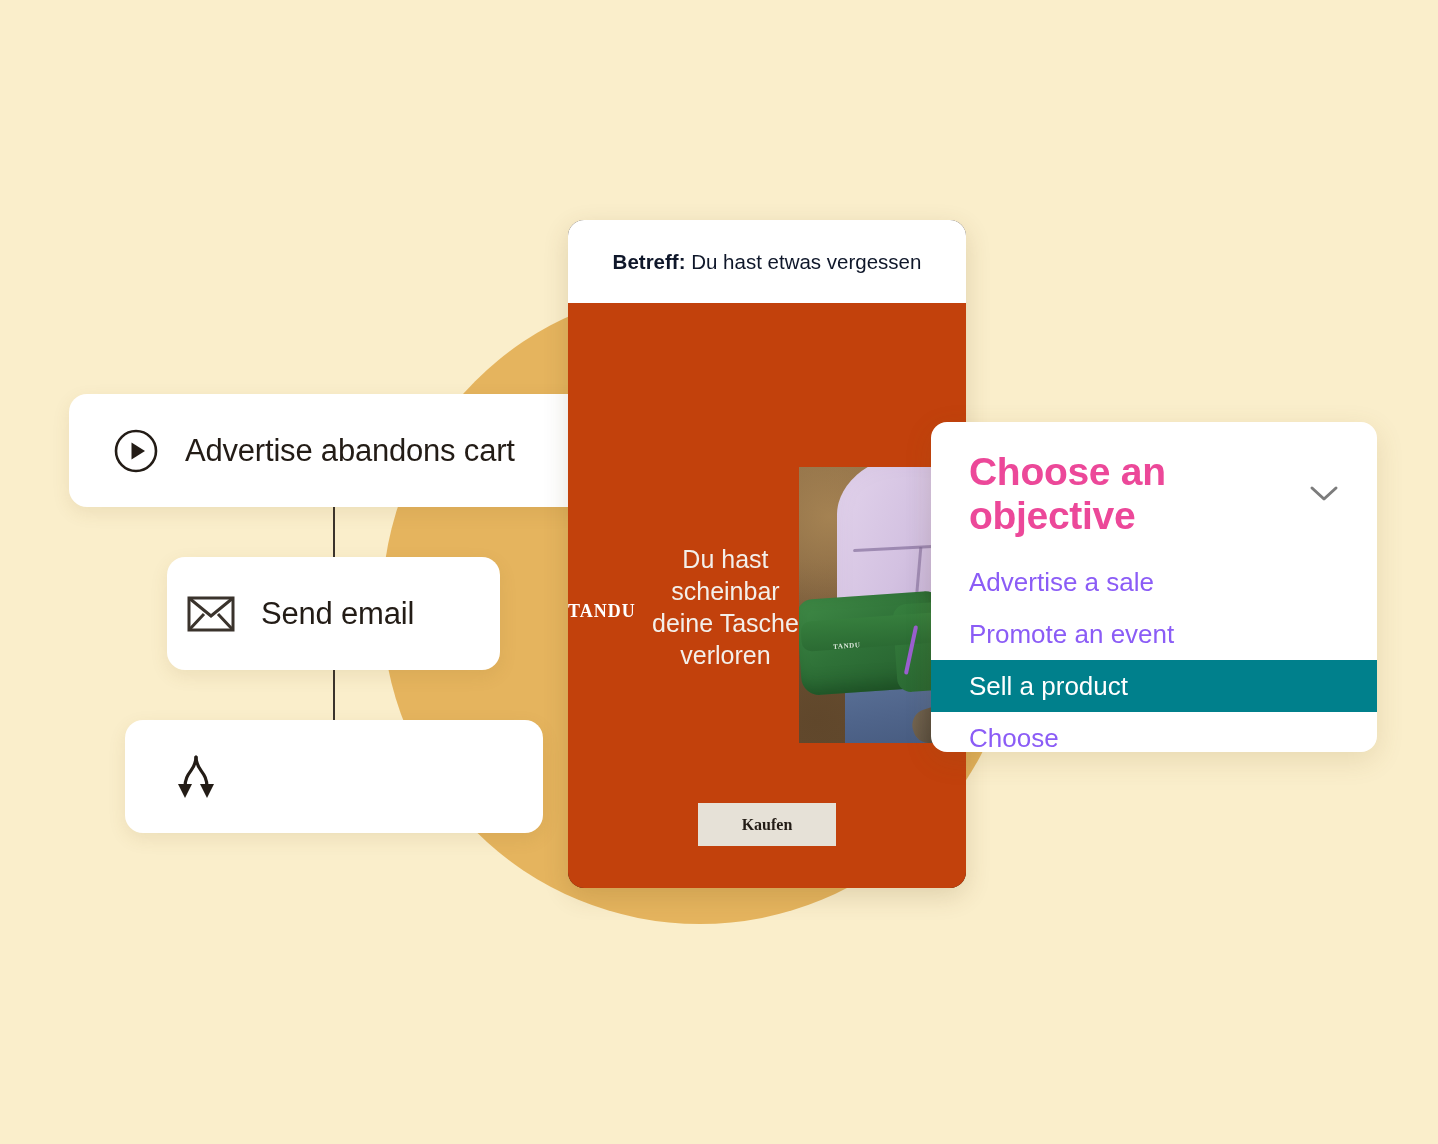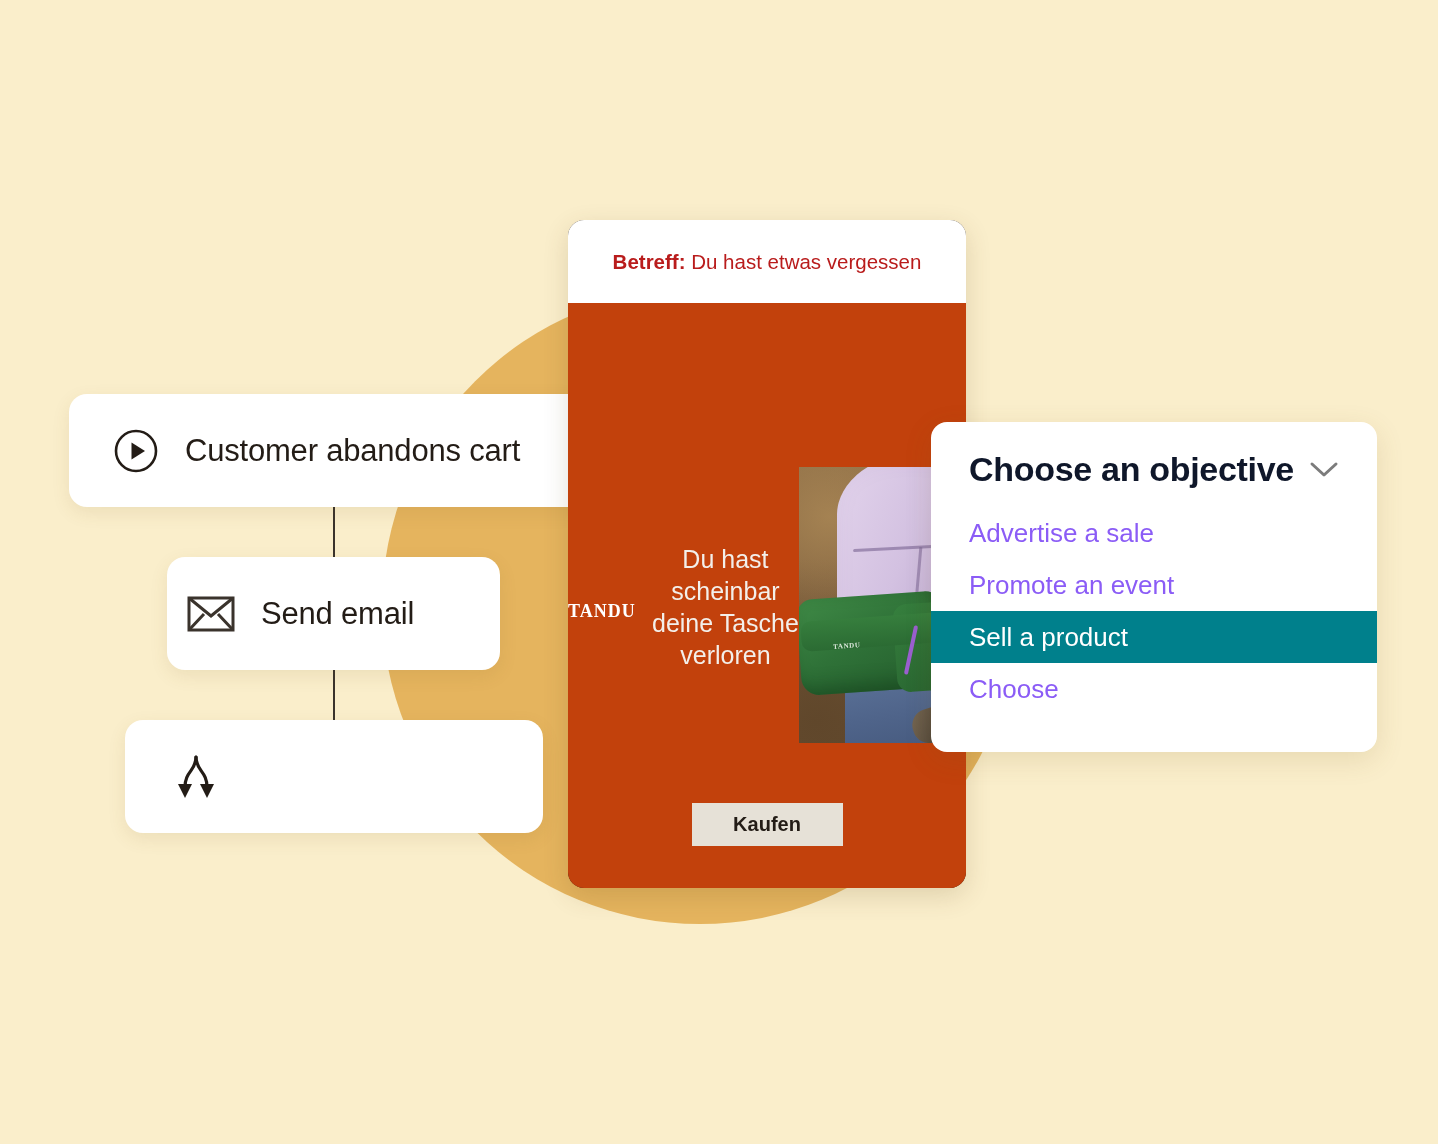--- a/index.html
+++ b/index.html
@@ -99,21 +99,21 @@
   #email-subject-bar {
     height: 83px;
     background: #FFFFFF;
     display: flex;
     align-items: center;
     justify-content: center;
     padding: 0 22px;
   }
   .subject-text {
     font-size: 20.5px;
-    color: #b91c1c;
+    color: #0f172a;
     white-space: nowrap;
   }
   .subject-text b { font-weight: 700; }
 
   #email-body {
     position: relative;
     height: 585px;
     background: #c2410c;
     display: flex;
     flex-direction: row;
@@ -286,27 +286,27 @@
   }
 
   #cta-wrap {
     position: absolute;
     left: 0; right: 0;
     bottom: 42px;
     display: flex;
     justify-content: center;
   }
   #cta-button {
-    width: 151px;
+    width: 138px;
     height: 43px;
     background: #E6E1D7;
     color: #231C16;
     border: none;
-    font-family: Liberation Sans, sans-serif;
-    font-size: 20px;
+    font-family: Liberation Serif, serif;
+    font-size: 16px;
     font-weight: 700;
     cursor: pointer;
   }
 
   
   #objective-panel {
     position: absolute;
     left: 931px; top: 422px;
     width: 446px; height: 330px;
     background: #FFFFFF;
@@ -314,23 +314,23 @@
     overflow: hidden;
     box-shadow: 0 8px 28px rgba(120, 90, 30, 0.14);
   }
   #objective-header {
     display: flex;
     align-items: center;
     justify-content: space-between;
     padding: 28px 38px 0 38px;
   }
   #objective-title {
-    font-size: 34px;
+    font-size: 39px;
     font-weight: 700;
-    color: #0f172a;
+    color: #ec4899;
     letter-spacing: -0.3px;
   }
   #chevron-down-icon { display: block; }
 
   .opt-list { margin-top: 18px; }
   .opt {
     height: 52px;
     display: flex;
     align-items: center;
     padding-left: 38px;
@@ -354,21 +354,21 @@
 
   <div class="connector"></div>
 
   <div class="flow-card" id="card-trigger">
     <span class="ficon">
       <svg width="46" height="46" viewBox="0 0 46 46">
         <circle cx="23" cy="23" r="20" fill="none" stroke="#231C16" stroke-width="2.6"></circle>
         <path d="M18.5 14.5 L32 23 L18.5 31.5 Z" fill="#231C16"></path>
       </svg>
     </span>
-    <span class="flabel">Customer abandons cart</span>
+    <span class="flabel">Advertise abandons cart</span>
   </div>
 
   <div class="flow-card" id="card-email">
     <span class="ficon">
       <svg width="48" height="40" viewBox="0 0 48 40">
         <rect x="2" y="4" width="44" height="32" fill="none" stroke="#3A332C" stroke-width="3"></rect>
         <path d="M2 4 L24 22 L46 4" fill="none" stroke="#3A332C" stroke-width="3"></path>
         <path d="M2 36 L17 20 M46 36 L31 20" fill="none" stroke="#3A332C" stroke-width="3"></path>
       </svg>
     </span>

